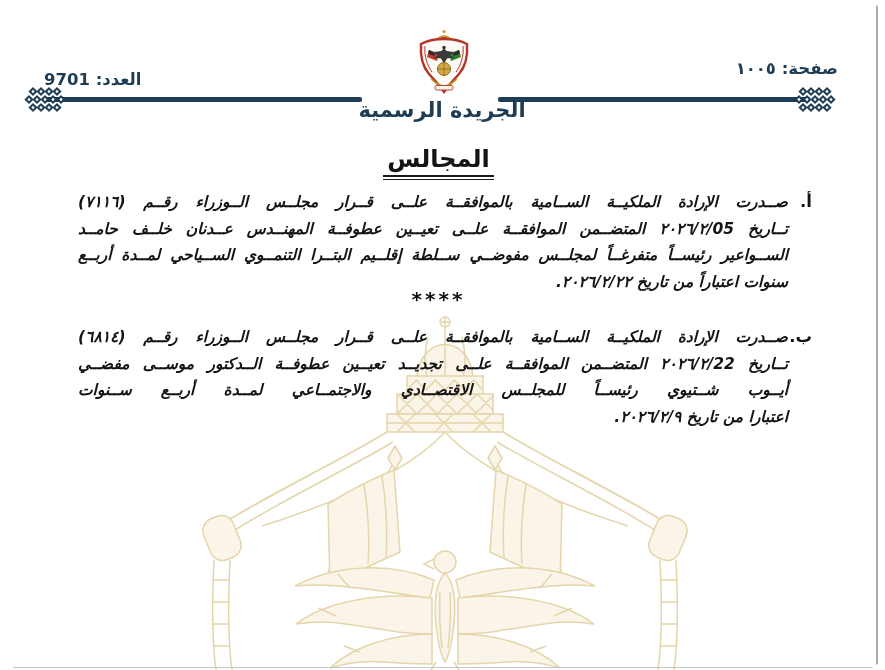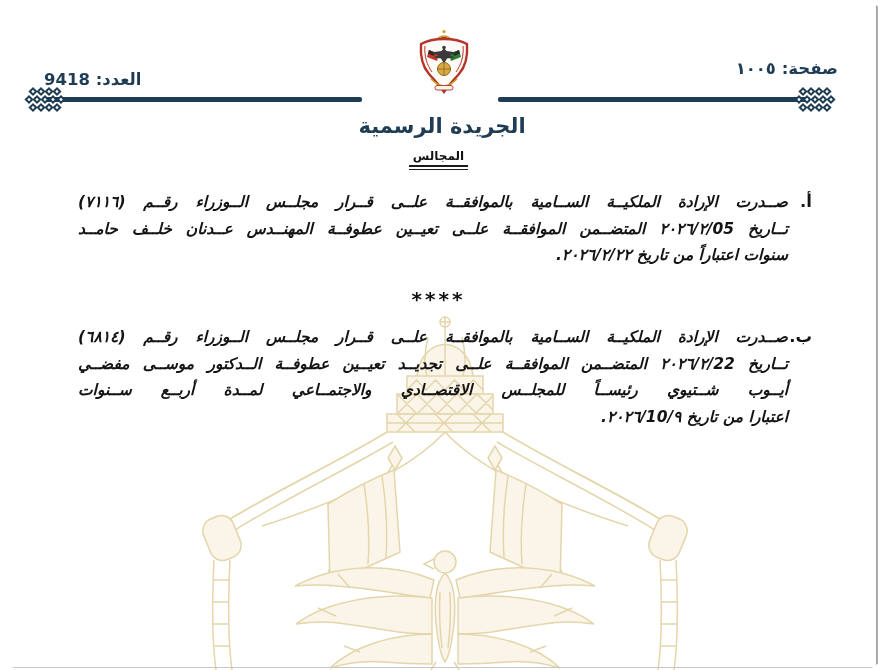--- a/index.html
+++ b/index.html
@@ -22,28 +22,28 @@
   .rule { position:absolute; top:97px; height:4.5px; background:var(--navy); border-radius:2px; }
   .rule-left  { left:44px;  width:318px; }
   .rule-right { left:498px; width:312px; }
   .orn { position:absolute; top:86px; }
   .orn-left  { left:24px; }
   .orn-right { left:794px; }
 
   .emblem { position:absolute; left:411px; top:29px; }
 
   .gazette-title {
-    position:absolute; top:114px; left:328px; width:228px; text-align:center;
+    position:absolute; top:98px; left:328px; width:228px; text-align:center;
     color:var(--navy); font-weight:bold; font-size:21px; direction:rtl;
   }
 
   .section-title-wrap { position:absolute; top:145px; left:0; width:877px; text-align:center; }
   .section-title {
     display:inline-block; position:relative; direction:rtl;
-    font-size:12px; font-weight:bold; color:var(--ink);
+    font-size:24px; font-weight:bold; color:var(--ink);
     border-bottom:2.5px solid #1b1b1b; padding:0 4px 2px;
   }
   .section-title::after {
     content:""; position:absolute; left:0; right:0; bottom:-5px; height:1.5px; background:#1b1b1b;
   }
 
   .para {
     position:absolute; left:78px; width:734px; padding-right:24px;
     direction:rtl; color:var(--ink); font-weight:bold;
     font-size:15.5px; line-height:26.5px;
@@ -113,21 +113,21 @@
       <path d="M280,286 C329,280 384,288 416,312 Q389,308 366,312 Q338,316 314,320 Q294,322 280,322 Z" fill="#faf5e8"></path>
       <path d="M280,322 C319,322 359,334 382,356 Q354,348 329,350 Q304,352 280,352 Z" fill="#faf5e8"></path>
       <path d="M160,262 L172,276 M140,296 L158,304 M166,334 L182,340 M374,262 L362,276 M394,296 L376,304 M368,334 L352,340"></path>
       <path d="M258,350 L253,358 M276,350 L281,358"></path>
     </g>
   </svg>
 
   <div class="content">
 
     <div class="hdr-label page-label">صفحة: ١٠٠٥</div>
-    <div class="hdr-label issue-label">العدد: 9418</div>
+    <div class="hdr-label issue-label">العدد: 9701</div>
 
     <div class="rule rule-left"></div>
     <div class="rule rule-right"></div>
 
     <svg class="orn orn-left" width="42" height="27" viewBox="0 0 42 27" aria-hidden="true">
       <defs>
         <g id="dmL">
           <path d="M0,-4.6 L4.6,0 L0,4.6 L-4.6,0 Z" fill="#1e3c54"></path>
           <path d="M0,-1.7 L1.7,0 L0,1.7 L-1.7,0 Z" fill="#ffffff"></path>
         </g>
@@ -190,30 +190,31 @@
     <div class="gazette-title">الجريدة الرسمية</div>
 
     <div class="section-title-wrap">
       <span class="section-title">المجالس</span>
     </div>
 
     <div class="para para-a">
       <span class="marker">أ.</span>
       <div class="line">صــدرت الإرادة الملكيــة الســامية بالموافقــة علــى قــرار مجلــس الــوزراء رقــم (٧١١٦)</div>
       <div class="line">تــاريخ ٢٠٢٦/٢/05 المتضــمن الموافقــة علــى تعيــين عطوفــة المهنــدس عــدنان خلــف حامــد</div>
+      <div class="line">الســواعير رئيســاً متفرغــاً لمجلــس مفوضــي ســلطة إقلــيم البتــرا التنمــوي الســياحي لمــدة أربــع</div>
       <div class="line line-last">سنوات اعتباراً من تاريخ ٢٠٢٦/٢/٢٢.</div>
     </div>
 
     <div class="separator">****</div>
 
     <div class="para para-b">
       <span class="marker">ب.</span>
       <div class="line">صــدرت الإرادة الملكيــة الســامية بالموافقــة علــى قــرار مجلــس الــوزراء رقــم (٦٨١٤)</div>
       <div class="line">تــاريخ ٢٠٢٦/٢/22 المتضــمن الموافقــة علــى تجديــد تعيــين عطوفــة الــدكتور موســى مفضــي</div>
       <div class="line">أيــوب شــتيوي رئيســاً للمجلــس الاقتصــادي والاجتمــاعي لمــدة أربــع ســنوات</div>
-      <div class="line line-last">اعتبارا من تاريخ ٢٠٢٦/10/٩.</div>
+      <div class="line line-last">اعتبارا من تاريخ ٢٠٢٦/٢/٩.</div>
     </div>
 
   </div>
 
   <div class="edge-right"></div>
   <div class="edge-bottom"></div>
 </div>
 
 </body></html>

